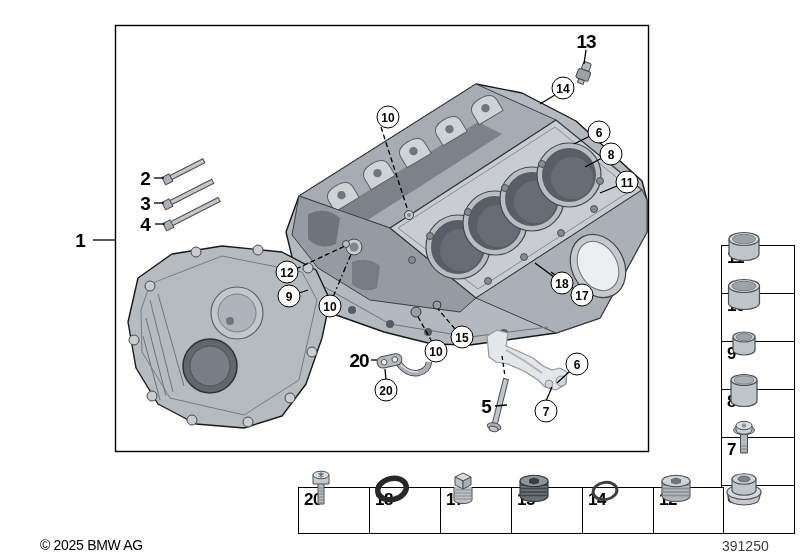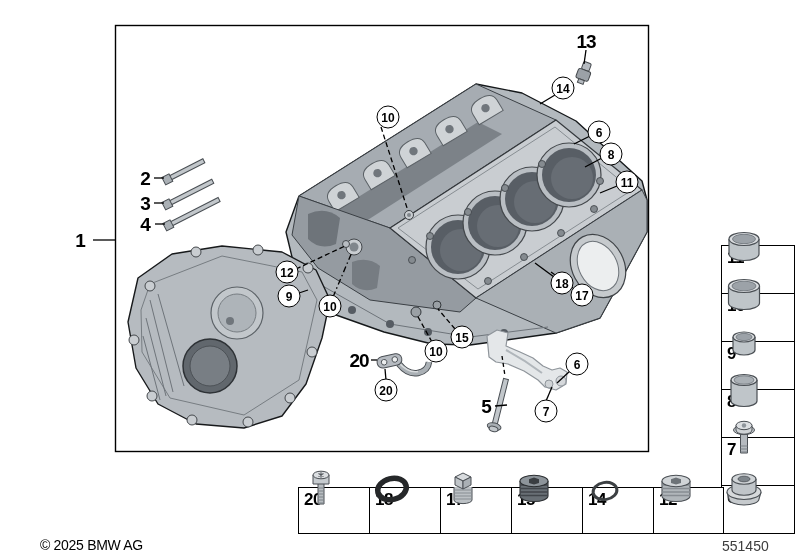--- a/index.html
+++ b/index.html
@@ -336,14 +336,14 @@
     <span class="pnum">12</span>
     <svg class="picon" style="right:3px" width="44" height="40" viewBox="0 0 44 40">
       <path d="M8,13 L8,28 A14,5.5 0 0 0 36,28 L36,13" fill="#b0b6ba" stroke="#4a4f54" stroke-width="1.1"></path>
       <path d="M8,17 L36,17 M8,20.5 L36,20.5 M8,24 L36,24 M8,27.5 L36,27.5" stroke="#878d92" stroke-width="1.4"></path>
       <ellipse cx="22" cy="13" rx="14" ry="5.8" fill="#d0d4d7" stroke="#4a4f54" stroke-width="1.1"></ellipse>
       <path d="M17,11.2 L22,9.6 L27,11.2 L27,15 L22,16.6 L17,15 Z" fill="#6d7378"></path>
     </svg>
   </div>
 
   <div class="footer-copy">© 2025 BMW AG</div>
-  <div class="footer-code">551450</div>
+  <div class="footer-code">391250</div>
 </div>
 
 </body></html>

